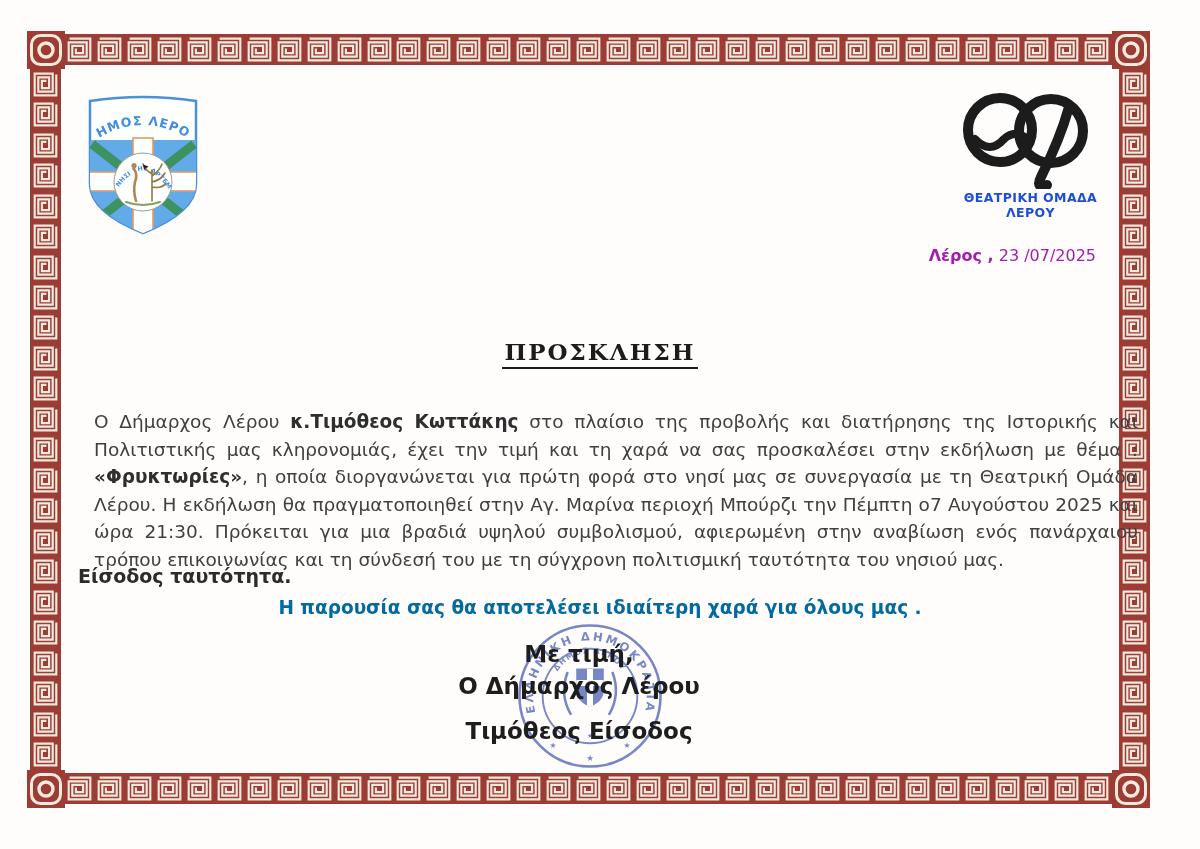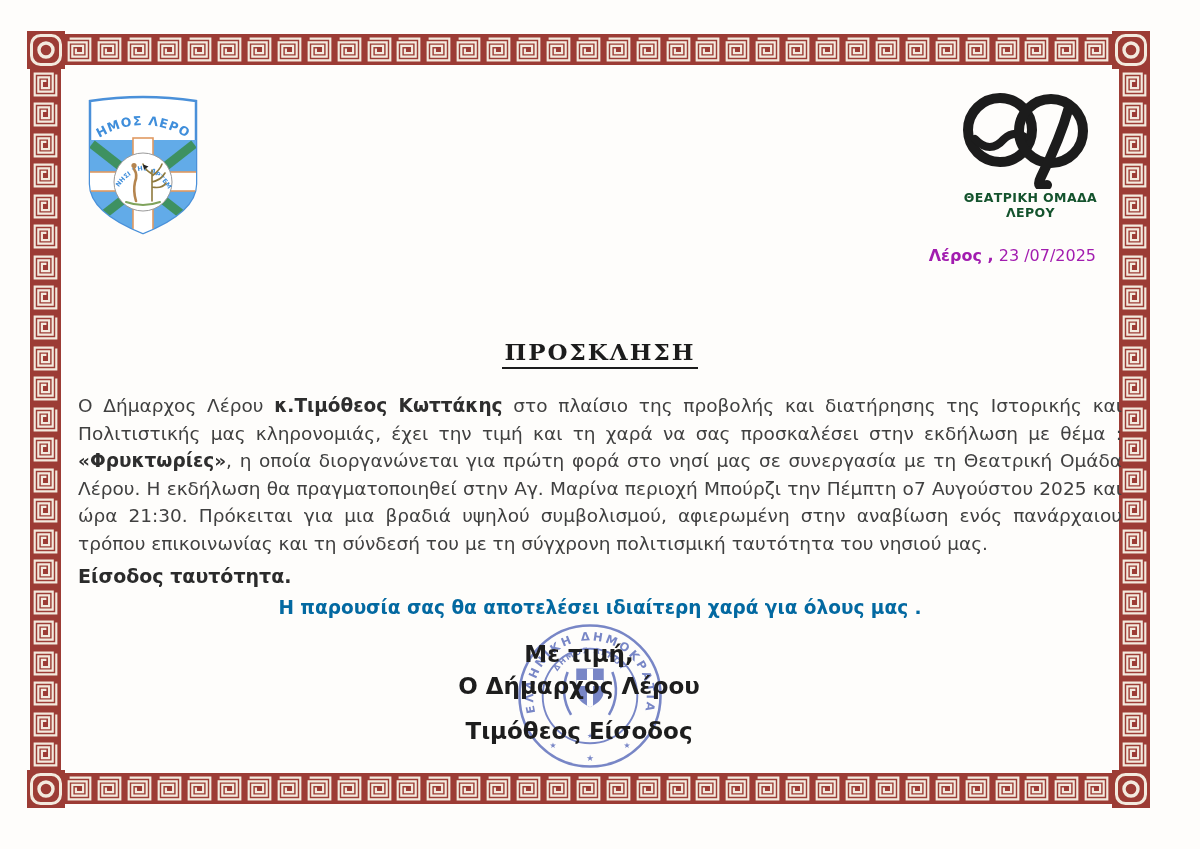--- a/index.html
+++ b/index.html
@@ -3,31 +3,31 @@
 <meta charset="utf-8">
 <style>
   html,body{margin:0;padding:0;background:#e9e9e9;}
   #page{position:relative;width:1200px;height:849px;background:#fefdfb;overflow:hidden;
         font-family:"DejaVu Sans","Liberation Sans",sans-serif;color:#3e3e3e;}
   .abs{position:absolute;}
   
   .emblem{left:84px;top:92px;}
   .logo-wrap{left:950px;top:84px;width:160px;text-align:center;}
   .logo-label{left:938px;top:190px;width:185px;text-align:center;
-              font-size:12.5px;font-weight:700;letter-spacing:.4px;color:#14532d;}
+              font-size:12.5px;font-weight:700;letter-spacing:.4px;color:#1d4ed8;}
   .dateline{left:800px;top:246px;width:296px;text-align:right;font-size:16px;color:#a21caf;}
   .dateline .place{font-weight:700;}
   
   .title-row{left:0;top:338px;width:1200px;text-align:center;}
   .title-text{display:inline-block;font-family:"DejaVu Serif","Liberation Serif",serif;
               font-weight:700;font-size:23px;letter-spacing:2px;color:#1c1c1c;
               border-bottom:2.5px solid #1c1c1c;padding:0 3px 2px 3px;}
   
   .body-par{left:78px;top:392px;width:1044px;font-size:18.5px;line-height:27.5px;
-            text-align:justify;color:#404040;margin:0;}
+            text-align:justify;color:#404040;margin:16px;}
   .body-par b{color:#2e2e2e;}
   .free-entry{left:78px;top:565px;font-size:19px;font-weight:700;color:#2b2b2b;}
   .closing{left:0;top:597px;width:1200px;text-align:center;font-size:18.5px;
            font-weight:700;color:#0369a1;}
   
   .stamp{left:504px;top:610px;z-index:1;}
   .signature{left:0;top:641px;width:1158px;text-align:center;z-index:2;
              font-size:23px;font-weight:700;color:#1d1d1d;}
   .signature .sig-line1{margin-bottom:6px;}
   .signature .sig-line2{margin-bottom:19px;}

